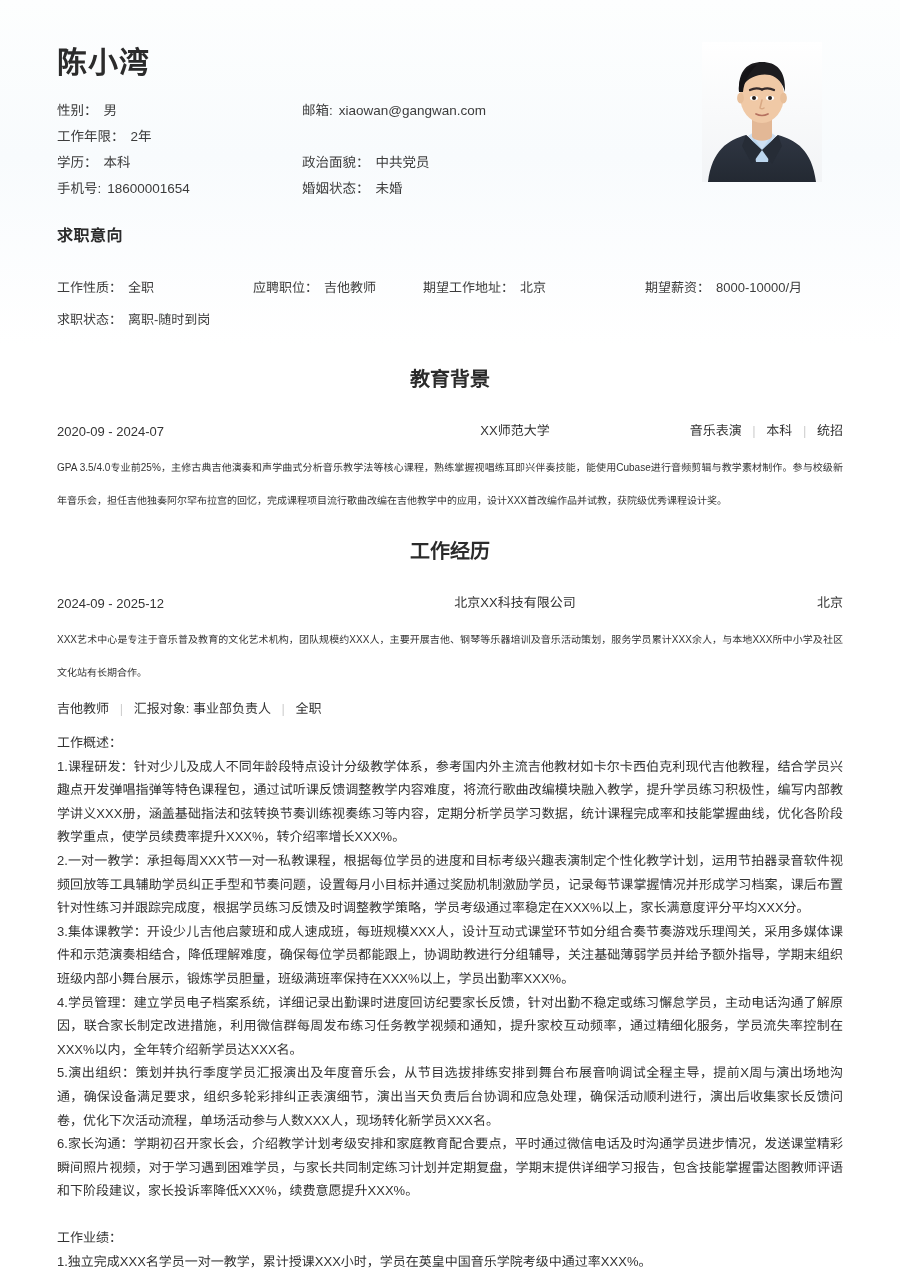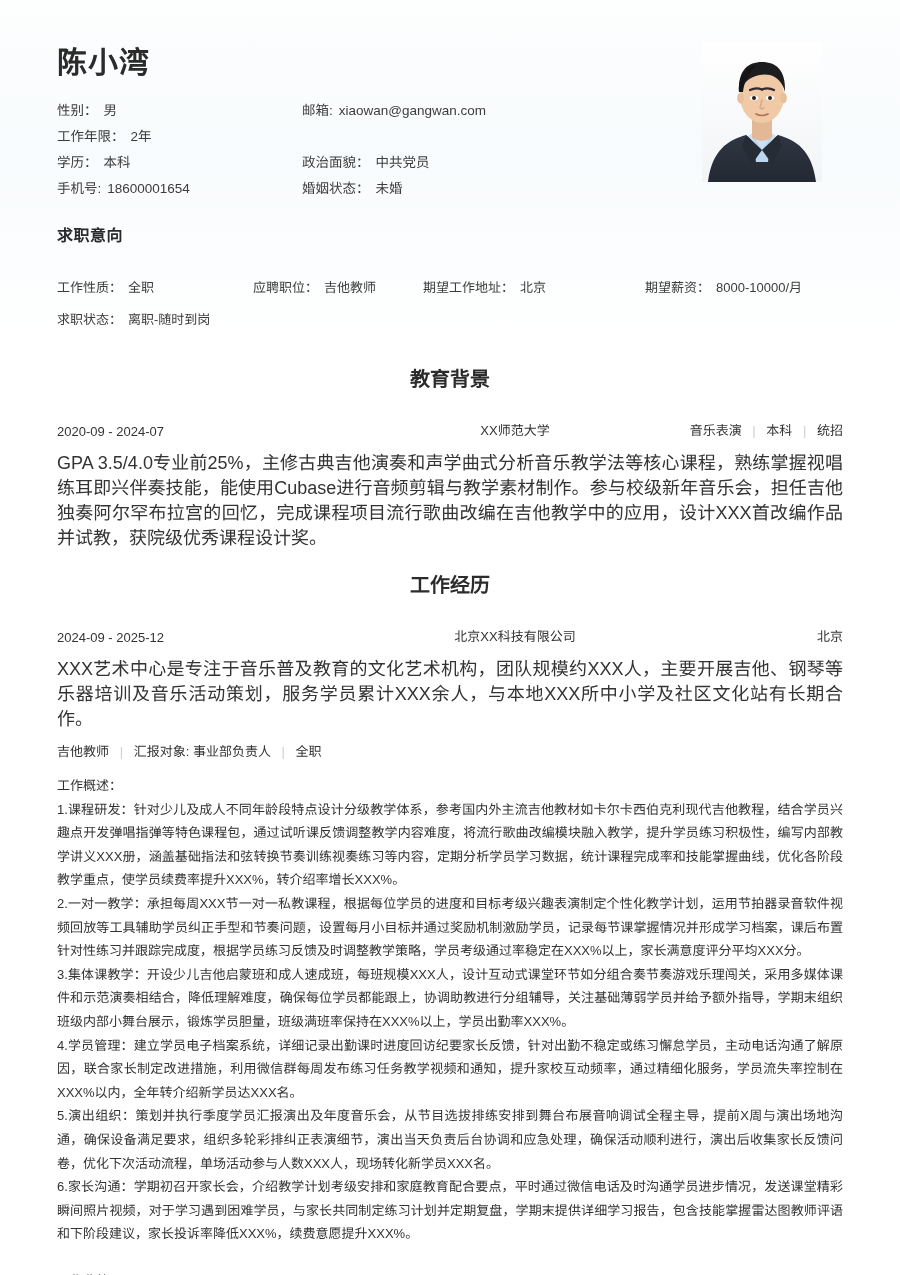--- a/index.html
+++ b/index.html
@@ -162,22 +162,22 @@
   .eh-meta-right { width: 200px; text-align: right; }
 
   .sep {
     display: inline-block;
     color: #cfcfcf;
     margin: 0 7px;
   }
 
   .desc {
     margin-top: 12px;
-    font-size: 18px;
-    line-height: 25px;
+    font-size: 10px;
+    line-height: 33px;
     color: #333333;
     text-align: justify;
     white-space: pre-wrap;
   }
   .role-line {
     margin-top: 9px;
     font-size: 13px;
     color: #333;
   }
   .detail {

